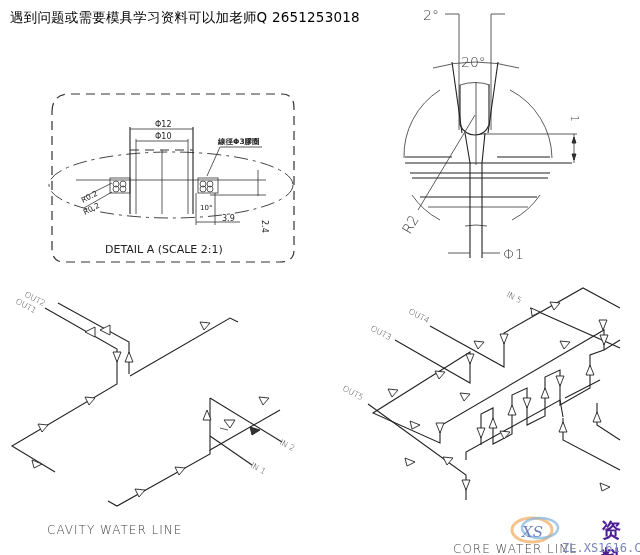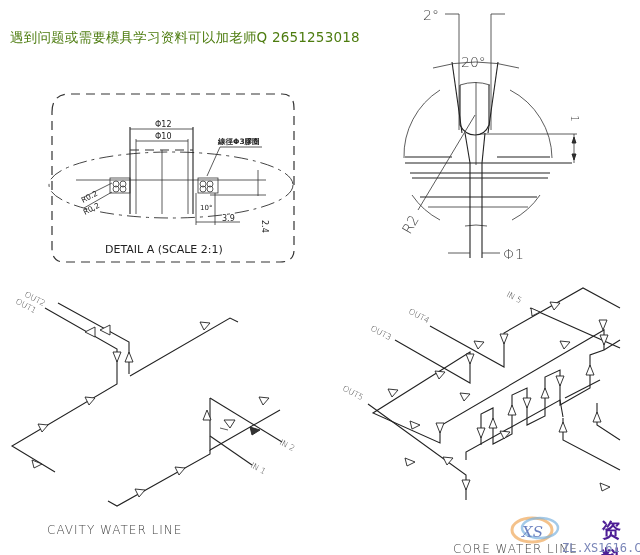--- a/index.html
+++ b/index.html
@@ -1,17 +1,17 @@
 <!DOCTYPE html>
 <html><head>
 <meta charset="utf-8">
 <style>
   html, body { margin: 0; padding: 0; background: #ffffff; }
   body { width: 640px; height: 555px; position: relative; overflow: hidden; font-family: "DejaVu Sans", sans-serif; }
-  .header-note { position: absolute; left: 10px; top: 9px; font-size: 13.5px; color: #4d7c0f; letter-spacing: 0.2px; white-space: nowrap; margin-top: 20px; }
+  .header-note { position: absolute; left: 10px; top: 9px; font-size: 13.5px; color: #000000; letter-spacing: 0.2px; white-space: nowrap; }
   svg { position: absolute; left: 0; top: 0; }
   .ln { stroke: #222; stroke-width: 1.1; fill: none; }
   .thin { stroke: #333; stroke-width: 0.8; fill: none; }
   .dash { stroke: #333; stroke-width: 1.2; fill: none; stroke-dasharray: 9 6; }
   .dashlong { stroke: #444; stroke-width: 1; fill: none; stroke-dasharray: 14 5 3 5; }
   .lbl { font-family: "DejaVu Sans", sans-serif; fill: #222; }
   .cad { font-family: "DejaVu Sans", sans-serif; fill: #444; font-weight: 300; }
   .arr { fill: #fff; stroke: #222; stroke-width: 0.9; }
   .arrf { fill: #333; stroke: #222; stroke-width: 0.9; }
   .wm-text { position: absolute; left: 556px; top: 517px; font-size: 20px; font-weight: bold; color: #4c1d95; letter-spacing: 1px; padding-left: 45px; }

